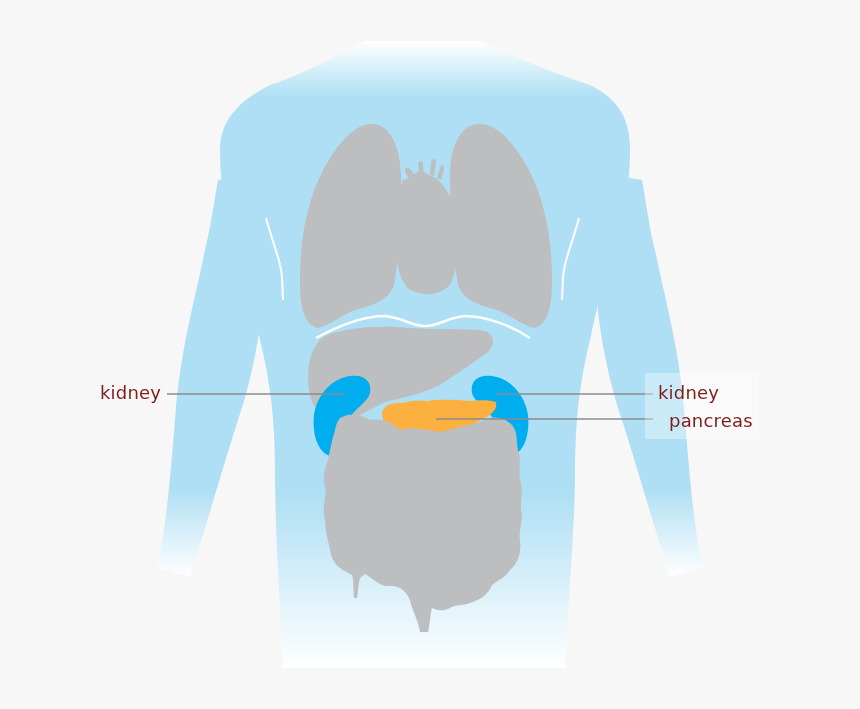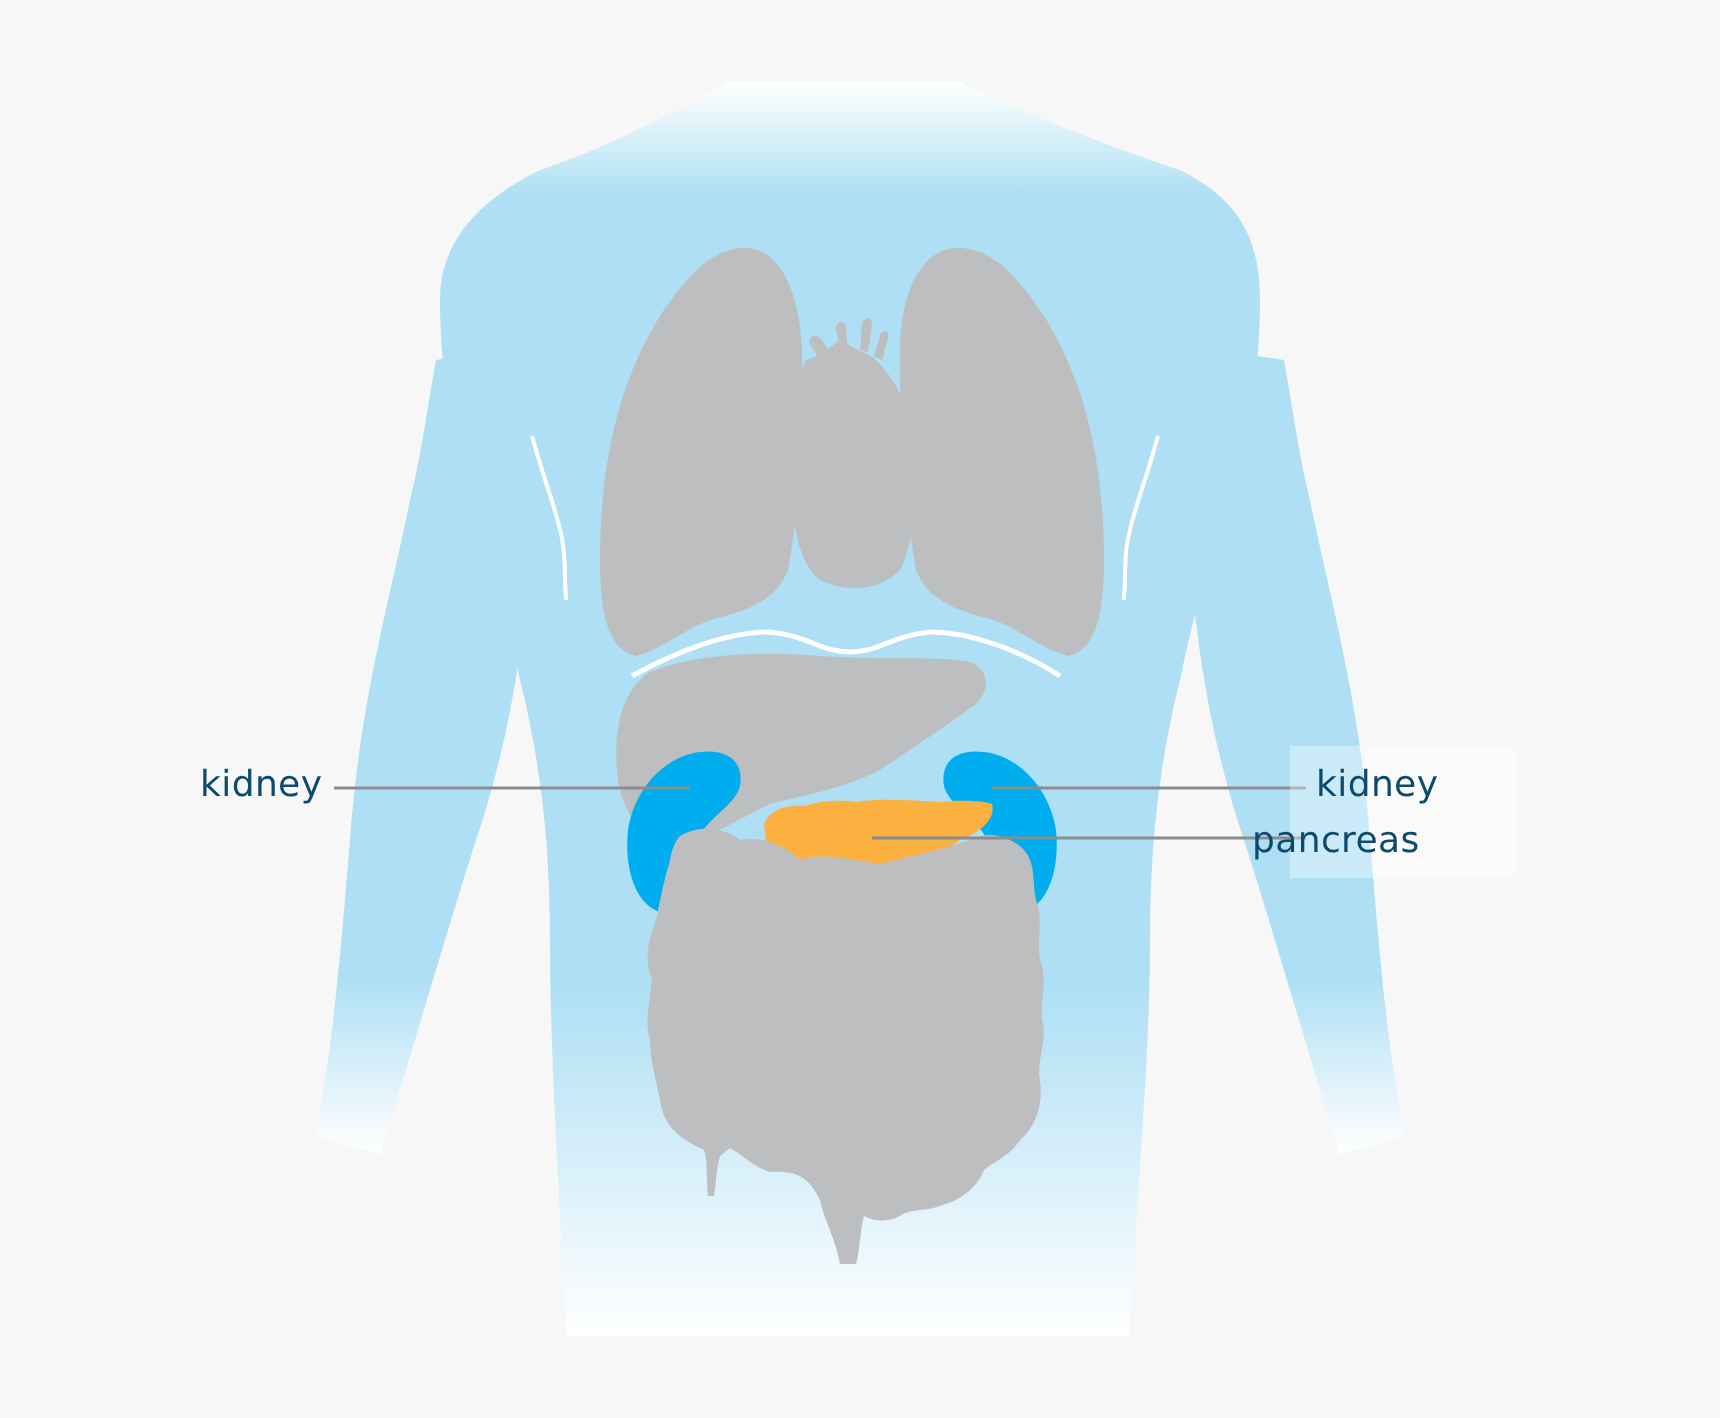--- a/index.html
+++ b/index.html
@@ -8,21 +8,21 @@
     background: #f7f7f7;
     position: relative;
     overflow: hidden;
     font-family: "DejaVu Sans", "Liberation Sans", sans-serif;
   }
   #diagram { position: absolute; left: 0; top: 0; width: 860px; height: 709px; }
   .label {
     position: absolute;
     font-size: 18px;
     line-height: 22px;
-    color: #0c4a6e;
+    color: #7f1d1d;
     white-space: nowrap;
     letter-spacing: 0.2px;
   }
   .label-box {
     position: absolute;
     left: 645px; top: 373px;
     width: 114px; height: 66px;
     background: rgba(255,255,255,0.35);
   }
 </style>
@@ -74,13 +74,13 @@
 
   <line x1="167" y1="394" x2="345" y2="394" stroke="#8a8c8e" stroke-width="1.5"></line>
   <line x1="496" y1="394" x2="653" y2="394" stroke="#8a8c8e" stroke-width="1.5"></line>
   <line x1="436" y1="419" x2="653" y2="419" stroke="#8a8c8e" stroke-width="1.5"></line>
 </svg>
 
 <div class="label-box"></div>
 
 <div class="label" style="left:100px; top:382px;">kidney</div>
 <div class="label" style="left:658px; top:382px;">kidney</div>
-<div class="label" style="left:626px; top:410px;">pancreas</div>
+<div class="label" style="left:669px; top:410px;">pancreas</div>
 
 </body></html>

